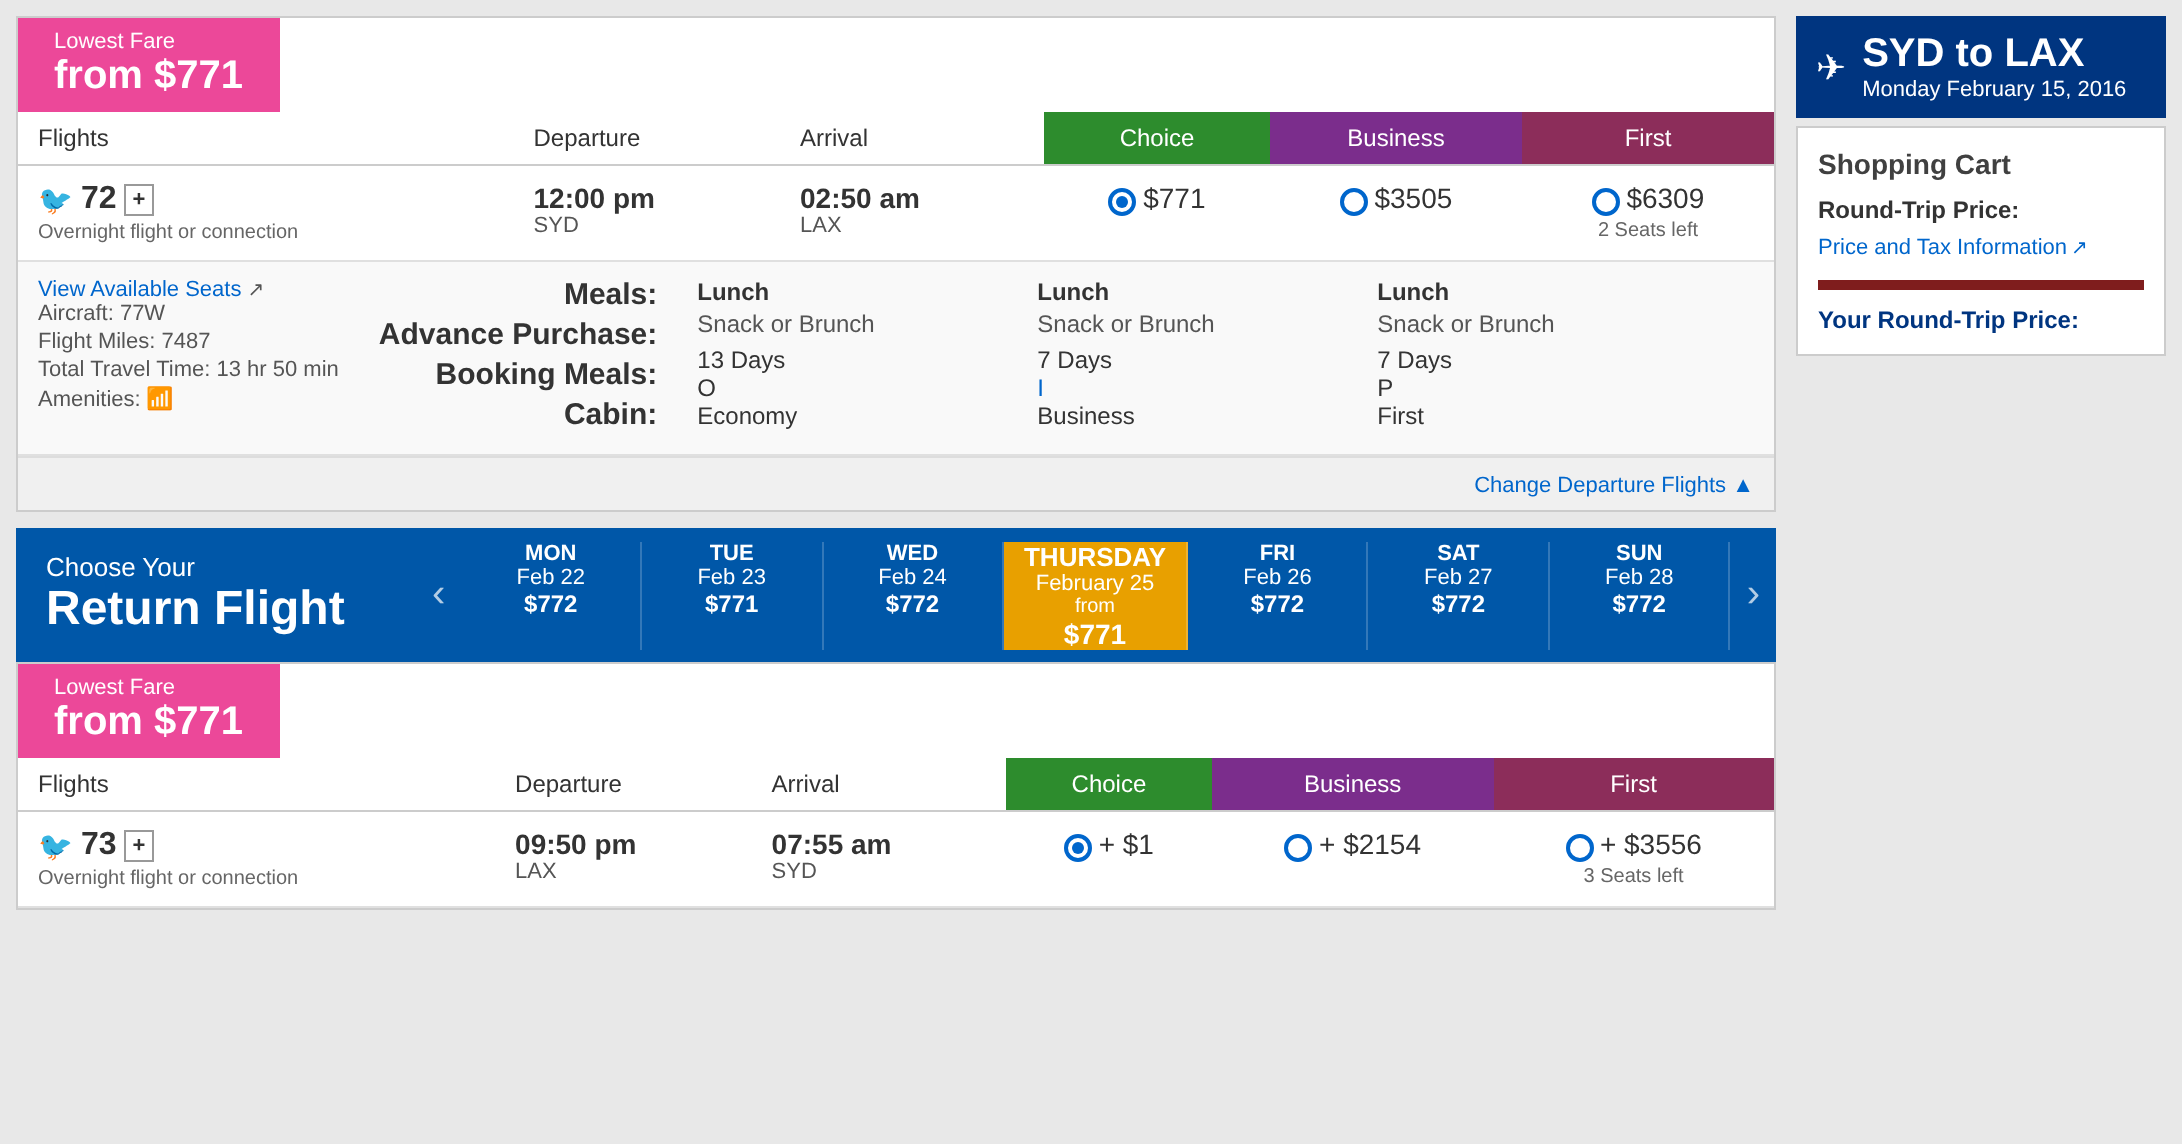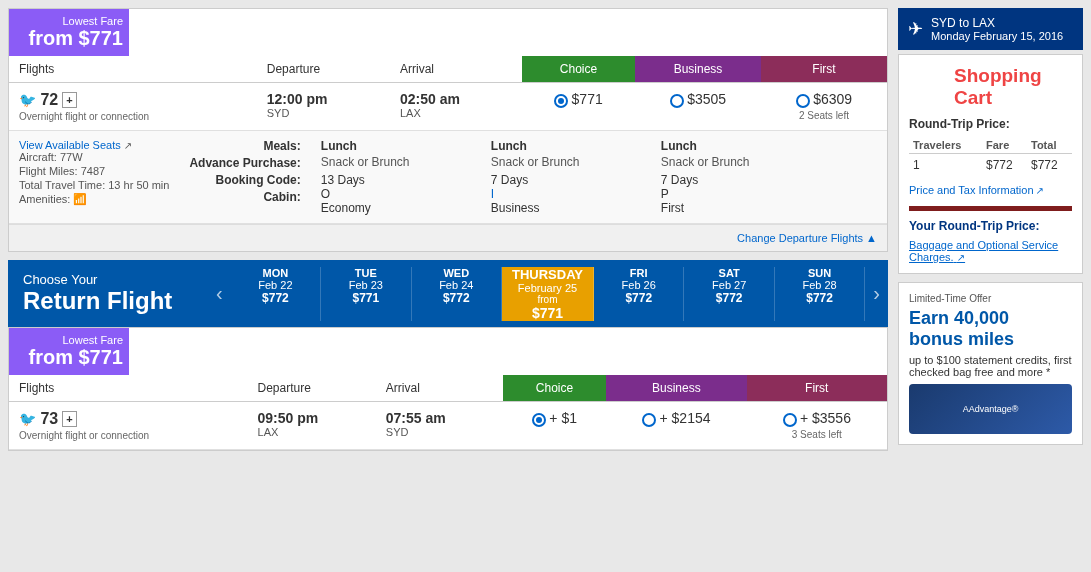--- a/index.html
+++ b/index.html
@@ -6,21 +6,21 @@
     body { font-family: Arial, sans-serif; font-size: 12px; background: #e8e8e8; color: #333; }
     
     .main-container { display: flex; gap: 10px; padding: 8px; max-width: 1091px; }
     
     .left-panel { flex: 1; min-width: 0; }
     .right-panel { width: 185px; flex-shrink: 0; }
     
     
     .departure-section { border: 1px solid #ccc; background: #fff; margin-bottom: 8px; }
     
-    .lowest-fare-banner { background: #8b5cf6; color: #fff; padding: 6px 6px; display: inline-block; min-width: 120px; text-align: right; }
+    .lowest-fare-banner { background: #ec4899; color: #fff; padding: 6px 18px; display: inline-block; min-width: 120px; }
     .lowest-fare-banner .from { font-size: 11px; }
     .lowest-fare-banner .price { font-size: 20px; font-weight: bold; }
     
     .flight-table { width: 100%; border-collapse: collapse; }
     
     .col-header-row { background: #fff; }
     .col-header-row th { padding: 6px 10px; text-align: left; font-weight: normal; border-bottom: 1px solid #ccc; }
     .col-choice { background: #2d8c2d; color: #fff; text-align: center !important; }
     .col-business { background: #7b2d8c; color: #fff; text-align: center !important; }
     .col-first { background: #8c2d5a; color: #fff; text-align: center !important; }
@@ -67,25 +67,25 @@
     .date-tab.thursday .day-name { font-size: 13px; font-weight: bold; }
     .date-tab.thursday .from-label { font-size: 10px; }
     .date-tab.thursday .fare-str { font-size: 14px; font-weight: bold; }
     
     
     .return-section { border: 1px solid #ccc; background: #fff; }
     
     
     .route-header { background: #003580; color: #fff; padding: 8px 10px; display: flex; align-items: center; gap: 8px; }
     .plane-icon { font-size: 18px; }
-    .route-info .route-text { font-size: 12px; font-weight: normal; }
+    .route-info .route-text { font-size: 20px; font-weight: bold; }
     .route-info .route-date { font-size: 11px; }
     
     .shopping-cart { background: #fff; border: 1px solid #ccc; padding: 10px; margin-top: 4px; }
-    .cart-title { font-size: 19px; font-weight: bold; color: #ef4444; margin-bottom: 8px; margin-left: 45px; }
+    .cart-title { font-size: 14px; font-weight: bold; color: #404040; margin-bottom: 8px; }
     .round-trip-label { font-size: 12px; font-weight: bold; margin-bottom: 6px; }
     .cart-table { width: 100%; border-collapse: collapse; margin-bottom: 8px; }
     .cart-table th { font-size: 11px; color: #555; border-bottom: 1px solid #ccc; padding: 2px 4px; text-align: left; }
     .cart-table td { font-size: 12px; padding: 4px 4px; }
     .price-tax-link { color: #0066cc; font-size: 11px; text-decoration: none; display: flex; align-items: center; gap: 2px; }
     .total-price-section { margin-top: 10px; border-top: 5px solid #7f1d1d; padding-top: 8px; }
     .total-label { font-size: 12px; font-weight: bold; color: #003580; }
     .total-amount { font-size: 20px; font-weight: bold; color: #003580; }
     .baggage-link { color: #0066cc; font-size: 11px; text-decoration: underline; margin-top: 6px; display: block; }
     
@@ -165,24 +165,24 @@
                   <div><a>View Available Seats</a> <span style="font-size:10px;">↗</span></div>
                   <div class="flight-info-line">Aircraft: 77W</div>
                   <div class="flight-info-line">Flight Miles: 7487</div>
                   <div class="flight-info-line">Total Travel Time: 13 hr 50 min</div>
                   <div class="flight-info-line">
                     <span>Amenities:</span>
                     <span style="color:#0066cc;">📶</span>
                   </div>
                 </div>
 
-                <div style="font-size:12px; min-width:100px;">
+                <div style="font-size:15px; min-width:100px;">
                   <div style="text-align:right; font-weight:bold; margin-bottom:3px;">Meals:</div>
                   <div style="text-align:right; font-weight:bold; margin-bottom:3px;">Advance Purchase:</div>
-                  <div style="text-align:right; font-weight:bold; margin-bottom:3px;">Booking Code:</div>
+                  <div style="text-align:right; font-weight:bold; margin-bottom:3px;">Booking Meals:</div>
                   <div style="text-align:right; font-weight:bold; margin-bottom:3px;">Cabin:</div>
                 </div>
 
                 <div class="meal-col">
                   <div class="meal-label">Lunch</div>
                   <div class="sub">Snack or Brunch</div>
                   <div style="height:4px;"></div>
                   <div>13 Days</div>
                   <div>O</div>
                   <div>Economy</div>
@@ -327,57 +327,26 @@
       <div class="plane-icon">✈</div>
       <div class="route-info">
         <div class="route-text">SYD to LAX</div>
         <div class="route-date">Monday February 15, 2016</div>
       </div>
     </div>
 
     <div class="shopping-cart">
       <div class="cart-title">Shopping Cart</div>
       <div class="round-trip-label">Round-Trip Price:</div>
-      <table class="cart-table">
-        <thead>
-          <tr>
-            <th>Travelers</th>
-            <th>Fare</th>
-            <th>Total</th>
-          </tr>
-        </thead>
-        <tbody>
-          <tr>
-            <td>1</td>
-            <td>$772</td>
-            <td>$772</td>
-          </tr>
-        </tbody>
-      </table>
       <a class="price-tax-link">
         <span>Price and Tax Information</span>
         <span style="font-size:10px;">↗</span>
       </a>
 
       <div class="total-price-section">
         <div class="total-label">Your Round-Trip Price:</div>
       </div>
 
-      <a class="baggage-link">
-        <span>Baggage and Optional Service Charges.</span>
-        <span style="font-size:10px;">↗</span>
-      </a>
-    </div>
-
-    <div class="promo-card">
-      <div class="promo-limited">Limited-Time Offer</div>
-      <div class="promo-miles">
-        <span>Earn 40,000</span><br>
-        <span>bonus miles</span>
-      </div>
-      <div class="promo-desc">up to $100 statement credits, first checked bag free and more *</div>
-      <div class="card-img">
-        <span>AAdvantage®</span>
-      </div>
-    </div>
+    </div>
+
   </div>
 
 </div>
 
 </body></html>

